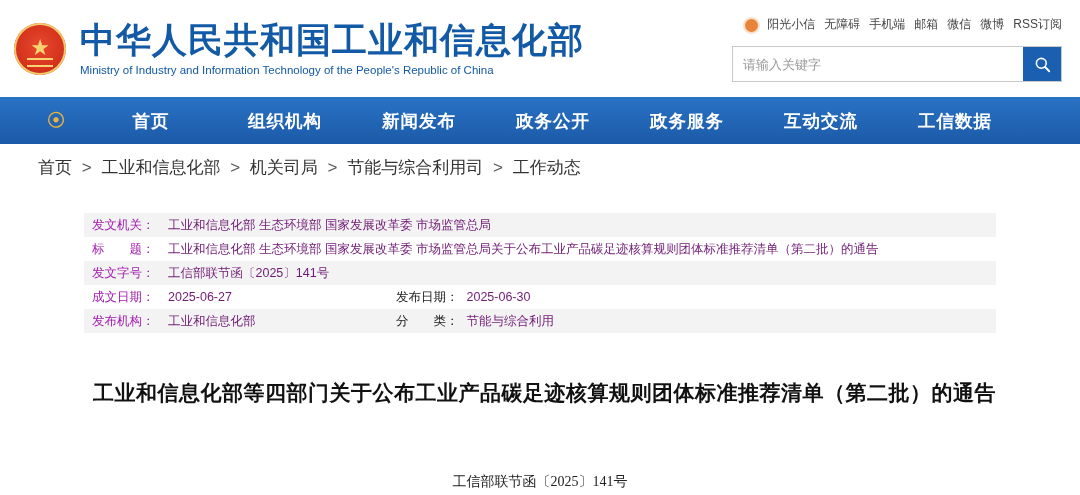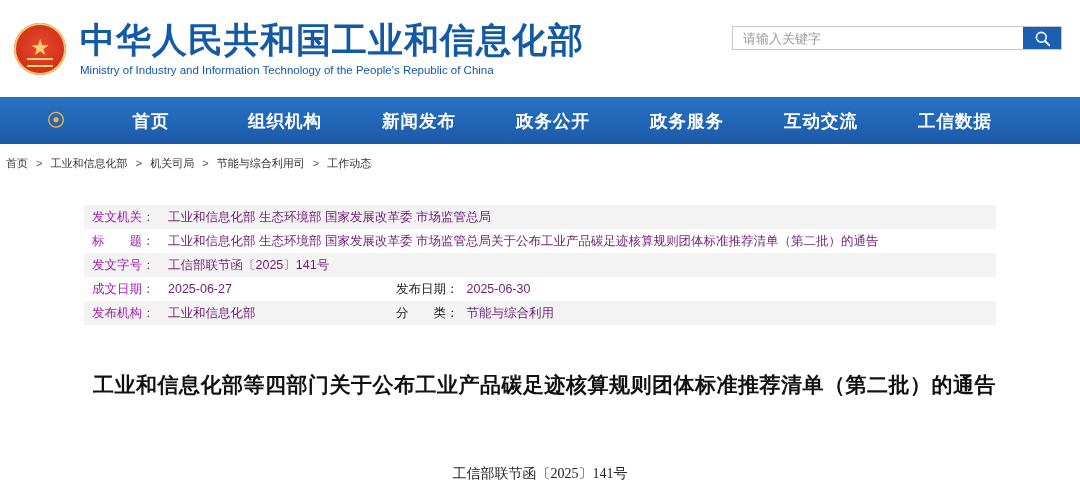--- a/index.html
+++ b/index.html
@@ -87,21 +87,21 @@
     background: #e8833a;
     display: inline-block;
     position: relative;
     top: 1px;
     box-shadow: 0 0 0 2px rgba(232,131,58,.25);
   }
   .toplinks a { color: #444; text-decoration: none; white-space: nowrap; }
   .searchbar {
     margin-top: 12px;
     display: flex;
-    height: 24px;
+    height: 36px;
     border: 1px solid #c9c9c9;
     background: #b91c1c;
   }
   .searchbar input {
     flex: 1;
     border: 0;
     outline: none;
     padding: 0 10px;
     font-size: 13px;
     color: #333;
@@ -144,22 +144,23 @@
     white-space: nowrap;
     flex: 0 0 auto;
     width: 134px;
     text-align: center;
     letter-spacing: 1px;
   }
 
   
   .breadcrumb {
     padding: 12px 0 12px 6px;
-    font-size: 11px;
+    font-size: 17px;
     color: #333;
+    margin-left: 32px;
   }
   .breadcrumb a { color: #333; text-decoration: none; }
   .breadcrumb .sep { margin: 0 5px; color: #555; }
 
   
   .content {
     padding: 0 84px;
   }
   .meta {
     width: 912px;
@@ -205,20 +206,30 @@
 <div class="header">
   <div class="logo-block">
     <div class="emblem"></div>
     <div class="titles">
       <div class="title-cn">中华人民共和国工业和信息化部</div>
       <div class="title-en">Ministry of Industry and Information Technology of the People's Republic of China</div>
     </div>
   </div>
 
   <div class="header-right">
+    <div class="toplinks">
+      <span class="sun-icon"></span>
+      <a href="#">阳光小信</a>
+      <a href="#">无障碍</a>
+      <a href="#">手机端</a>
+      <a href="#">邮箱</a>
+      <a href="#">微信</a>
+      <a href="#">微博</a>
+      <a href="#">RSS订阅</a>
+    </div>
     <div class="searchbar">
       <input type="text" placeholder="请输入关键字" style="">
       <button class="search-btn">
         <svg width="19" height="19" viewBox="0 0 24 24">
           <circle cx="10.5" cy="10.5" r="6.2" fill="none" stroke="#ffffff" stroke-width="2"></circle>
           <line x1="15.2" y1="15.2" x2="20.5" y2="20.5" stroke="#ffffff" stroke-width="2.4" stroke-linecap="round"></line>
         </svg>
       </button>
     </div>
   </div>

